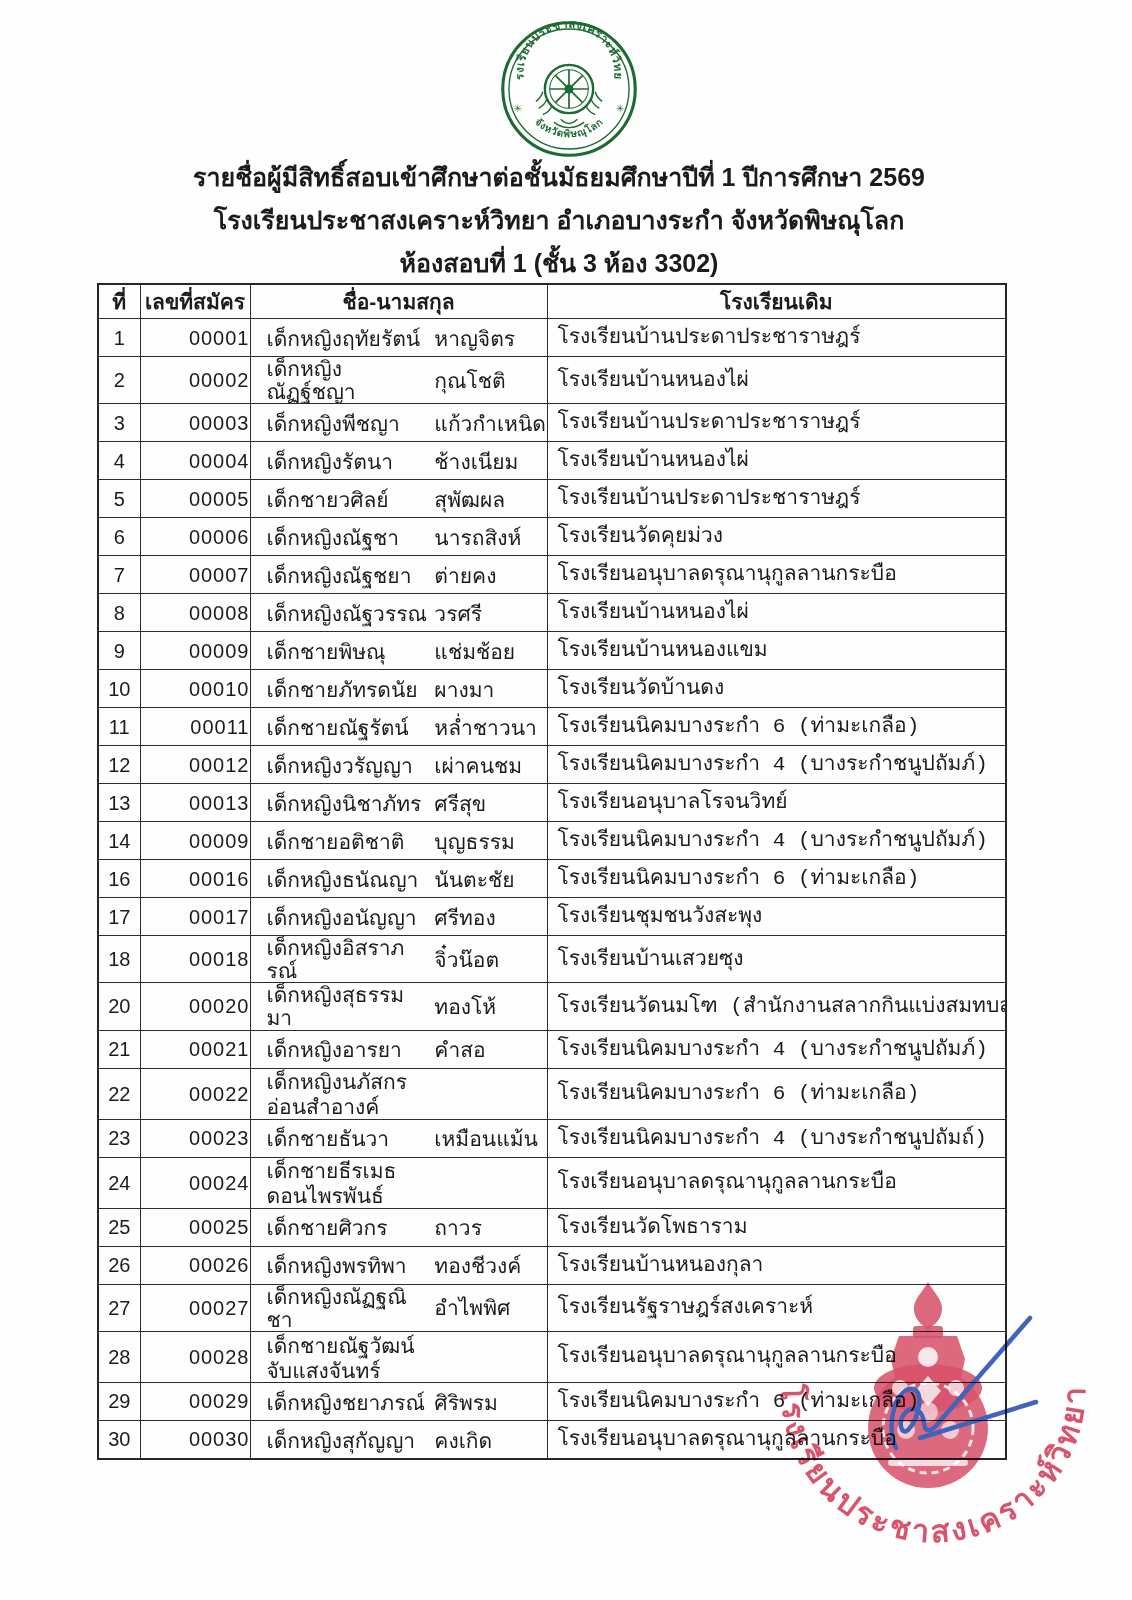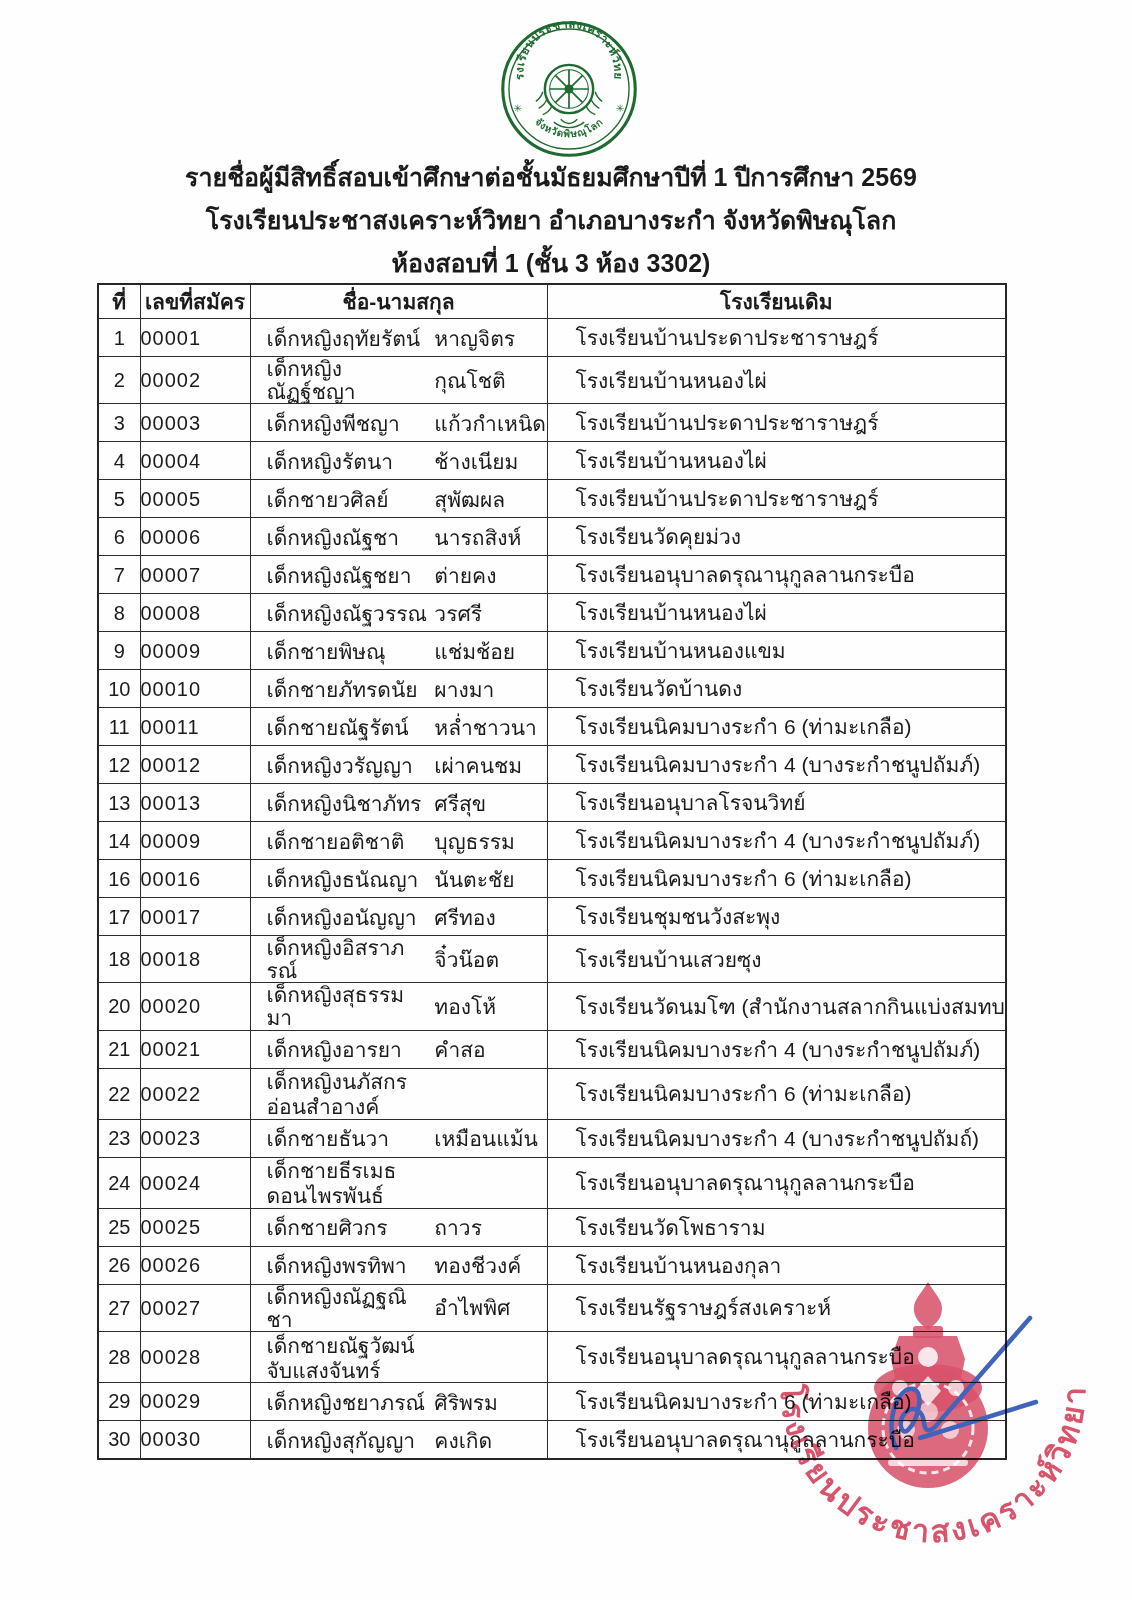--- a/index.html
+++ b/index.html
@@ -2,37 +2,37 @@
 <html><head>
 <meta charset="utf-8">
 <style>
   html,body { margin:0; padding:0; background:#e8e8e8; }
   .page {
     position:relative; width:1132px; height:1600px; margin:0 auto;
     background:#fefefe; overflow:hidden;
     font-family:"Liberation Sans", sans-serif; color:#1b1b1b;
   }
   .logo-wrap { position:absolute; left:500px; top:20px; width:138px; height:138px; }
-  .title-block { position:absolute; left:0; top:156px; width:1102px; text-align:center; }
+  .title-block { position:absolute; left:8px; top:156px; width:1102px; text-align:center; }
   .title-line { font-size:25px; font-weight:700; line-height:43px; white-space:nowrap; }
 
   table.roster {
     position:absolute; left:97px; top:283px; width:908px;
     border-collapse:collapse; table-layout:fixed;
     border:2px solid #262626;
   }
   .roster th, .roster td { border:1.5px solid #2c2c2c; overflow:hidden; }
   .roster th { height:33px; font-size:21px; font-weight:700; text-align:center; padding:0; }
   .roster td { height:37px; font-size:21px; padding:0; line-height:1.1; }
   td.c-no  { text-align:center; font-size:20px; }
-  td.c-app { text-align:left; font-size:20px; letter-spacing:1px; }
+  td.c-app { text-align:right; font-size:20px; letter-spacing:1px; }
   td.c-name { padding-left:16px; }
   td.c-name .fname { display:inline-block; width:162px; vertical-align:middle; }
   td.c-name .lname { display:inline-block; vertical-align:middle; }
-  td.c-school { padding-left:28px; white-space:nowrap; }
+  td.c-school { padding-left:10px; white-space:nowrap;font-family:Liberation Mono, monospace; }
 
   .stamp-wrap {
     position:absolute; left:768px; top:1262px; width:336px; height:336px;
     mix-blend-mode:multiply; opacity:.92; pointer-events:none;
   }
   svg text { font-family:"Liberation Sans", sans-serif; }
 </style>
 </head>
 <body>
 

